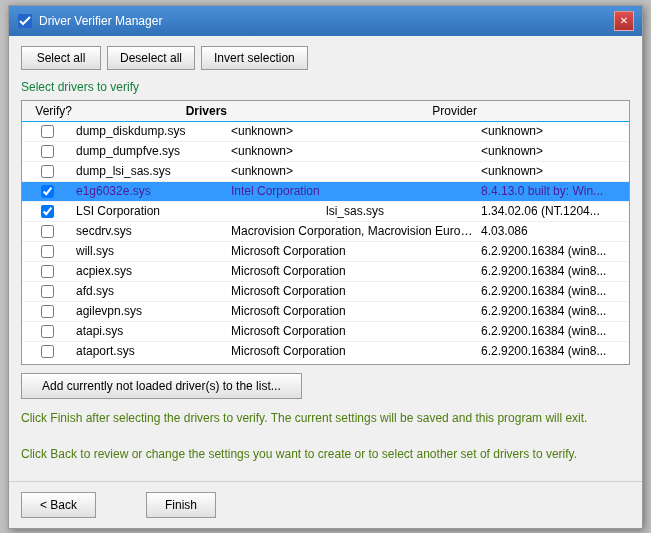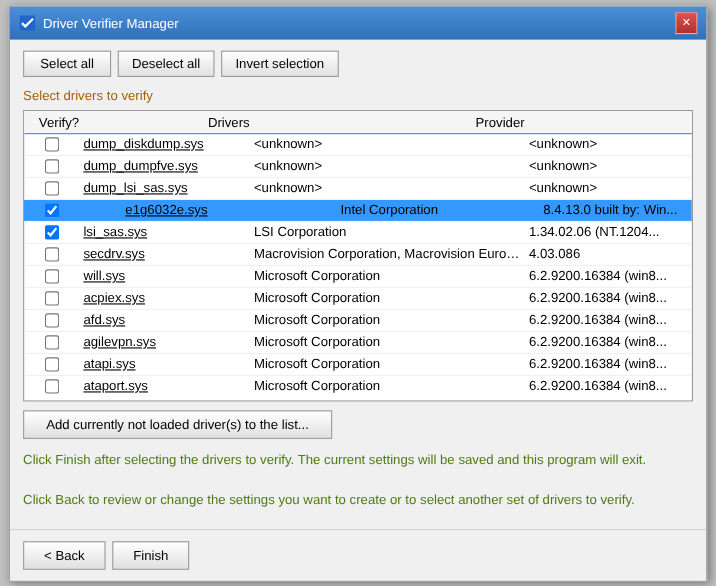--- a/index.html
+++ b/index.html
@@ -72,70 +72,69 @@
       padding: 4px 12px;
       border: 1px solid #999;
       background: linear-gradient(to bottom, #ffffff, #e0e0e0);
       font-size: 12px;
       cursor: pointer;
       min-width: 80px;
     }
     .section-label {
       font-size: 12px;
       margin-bottom: 6px;
-      color: #a16207;
+      color: #15803d;
     }
     .table-container {
       border: 1px solid #999;
       background: white;
       height: 265px;
       overflow: hidden;
       position: relative;
     }
     .table-header {
       display: flex;
       background: #f5f5f5;
       border-bottom: 1px solid #0ea5e9;
       padding: 3px 0;
       text-align: right;
     }
     .col-verify { width: 50px; padding-left: 6px; font-weight: normal; }
-    .col-drivers { width: 155px; padding-left: 4px; font-weight: normal; }
+    .col-drivers { width: 155px; padding-left: 4px; font-weight: bold; }
     .col-provider { width: 250px; padding-left: 4px; font-weight: normal; }
     .col-version { flex: 1; padding-left: 4px; font-weight: normal; }
     .table-body {
       overflow-y: scroll;
       height: calc(100% - 25px);
     }
     .table-row {
       display: flex;
       align-items: center;
       height: 20px;
       border-bottom: 1px solid #f0f0f0;
     }
     .table-row.selected {
       background: #3399ff;
       color: white;
     }
     .table-row.selected .cell {
-      color: #000000;
-      text-align: center;
+      color: #4c1d95;
     }
     .cell-check {
       width: 50px;
       display: flex;
       align-items: center;
       justify-content: center;
     }
     .cell-check input[type="checkbox"] {
       width: 13px;
       height: 13px;
     }
     .cell { padding-left: 4px; overflow: hidden; text-overflow: ellipsis; white-space: nowrap; font-size: 12px; }
-    .cell-drivers { width: 155px; text-decoration: underline; }
+    .cell-drivers { width: 155px; }
     .cell-provider { width: 250px; }
     .cell-version { flex: 1; }
     .add-btn-row {
       margin-top: 8px;
       display: flex;
       justify-content: flex-start;
     }
     .add-btn {
       padding: 5px 20px;
       border: 1px solid #999;
@@ -159,20 +158,21 @@
     .footer-btn {
       padding: 5px 18px;
       border: 1px solid #999;
       background: linear-gradient(to bottom, #ffffff, #e0e0e0);
       font-size: 12px;
       cursor: pointer;
       min-width: 70px;
     }
     .footer-btn.primary {
       background: linear-gradient(to bottom, #ffffff, #e0e0e0);
+      margin-left: 44px;
     }
   </style>
 </head>
 <body>
 
 <div class="window">
   <div class="title-bar">
     <div class="title-bar-left">
       <svg class="title-icon" viewBox="0 0 16 16">
         <rect x="1" y="1" width="14" height="14" fill="#2266cc" rx="1"></rect>
@@ -230,22 +230,22 @@
               <input type="checkbox" checked="" style="">
             </div>
             <div class="cell cell-drivers">e1g6032e.sys</div>
             <div class="cell cell-provider">Intel Corporation</div>
             <div class="cell cell-version">8.4.13.0 built by: Win...</div>
           </div>
           <div class="table-row">
             <div class="cell-check">
               <input type="checkbox" checked="" style="">
             </div>
+            <div class="cell cell-provider">LSI Corporation</div>
             <div class="cell cell-drivers">lsi_sas.sys</div>
-            <div class="cell cell-provider">LSI Corporation</div>
             <div class="cell cell-version">1.34.02.06 (NT.1204...</div>
           </div>
           <div class="table-row">
             <div class="cell-check">
               <input type="checkbox" style="">
             </div>
             <div class="cell cell-drivers">secdrv.sys</div>
             <div class="cell cell-provider">Macrovision Corporation, Macrovision Europe Limite...</div>
             <div class="cell cell-version">4.03.086</div>
           </div>

